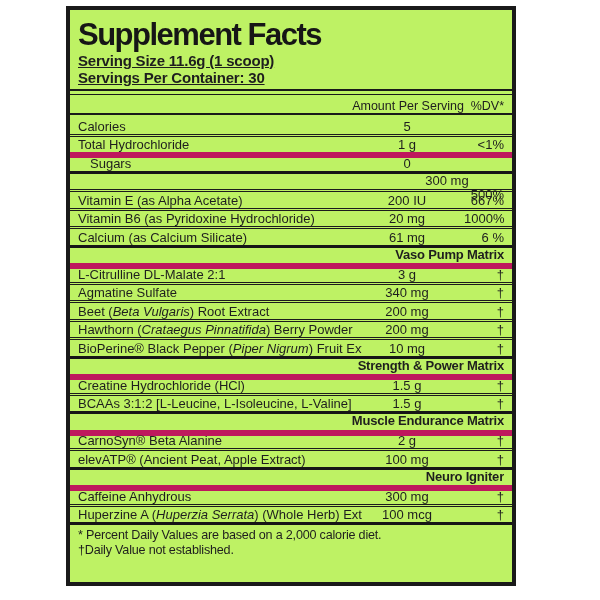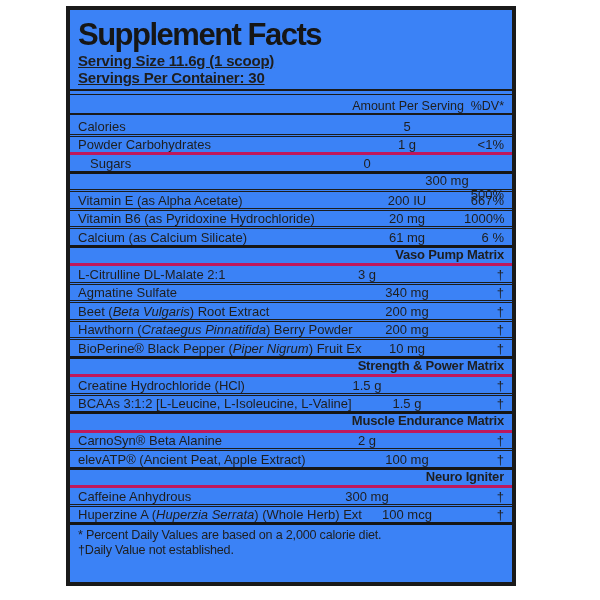--- a/index.html
+++ b/index.html
@@ -3,21 +3,21 @@
 <meta charset="utf-8">
 <style>
   html,body{margin:0;padding:0;}
   body{
     width:600px;height:600px;position:relative;background:#ffffff;
     font-family:"Liberation Sans", sans-serif;color:#1e1e1e;
     -webkit-font-smoothing:antialiased;
   }
   .frame{
     position:absolute;left:66px;top:6px;width:450px;height:580px;
-    border:4px solid #1a1a1a;background:#3b82f6;box-sizing:border-box;
+    border:4px solid #1a1a1a;background:#bef264;box-sizing:border-box;
     overflow:hidden;
   }
   .pad{padding:8px 8px 3px;}
   .title{
     font-size:31px;font-weight:700;letter-spacing:-1.5px;line-height:34px;
     color:#161616;white-space:nowrap;
   }
   .serving{font-size:15px;font-weight:700;line-height:17px;letter-spacing:-0.2px;text-decoration:underline;}
   .sep-heavy{height:6px;border-top:2px solid #1a1a1a;border-bottom:1px solid #1a1a1a;box-sizing:border-box;}
   .sep-mid{border-top:2px solid #1a1a1a;}
@@ -26,21 +26,21 @@
     height:18.5px;padding:0 8px;font-size:13px;line-height:14px;
   }
   .row.hdr{height:18px;font-size:12.5px;}
   .hdr-amt{white-space:nowrap;margin-right:-48px;position:relative;right:48px;}
   .c-name{flex:1;white-space:nowrap;overflow:hidden;}
   .c-amt{width:90px;text-align:center;margin-right:12px;white-space:nowrap;}
   .c-dv{width:40px;text-align:right;white-space:nowrap;}
   .row.section .c-name{font-weight:700;letter-spacing:-0.2px;}
   .row.indent .c-name{padding-left:12px;}
   .sep-double{border-top:3px double #1c1c1c;}
-  .sep-single{border-top:3px solid #be185d;gap:40px;}
+  .sep-single{border-top:6px solid #be185d;}
   .sep-thick{border-top:3px solid #161616;flex-direction:column;}
   .footnote{
     border-top:3px solid #161616;padding:3px 8px 0;
     font-size:12.6px;line-height:14.5px;letter-spacing:-0.2px;
   }
   i{font-style:italic;}
 </style>
 </head>
 <body>
 
@@ -61,21 +61,21 @@
 
   <div class="sep-mid"></div>
 
   <div>
       <div class="row item">
         <span class="c-name">Calories</span>
         <span class="c-amt">5</span>
         <span class="c-dv"></span>
       </div>
       <div class="row item sep-double">
-        <span class="c-name">Powder Carbohydrates</span>
+        <span class="c-name">Total Hydrochloride</span>
         <span class="c-amt">1 g</span>
         <span class="c-dv">&lt;1%</span>
       </div>
       <div class="row item sep-single indent">
         <span class="c-name">Sugars</span>
         <span class="c-amt">0</span>
         <span class="c-dv"></span>
       </div>
       <div class="row item sep-thick">
         <span class="c-name">Vitamin C (as Ascorbic Acid)</span>

